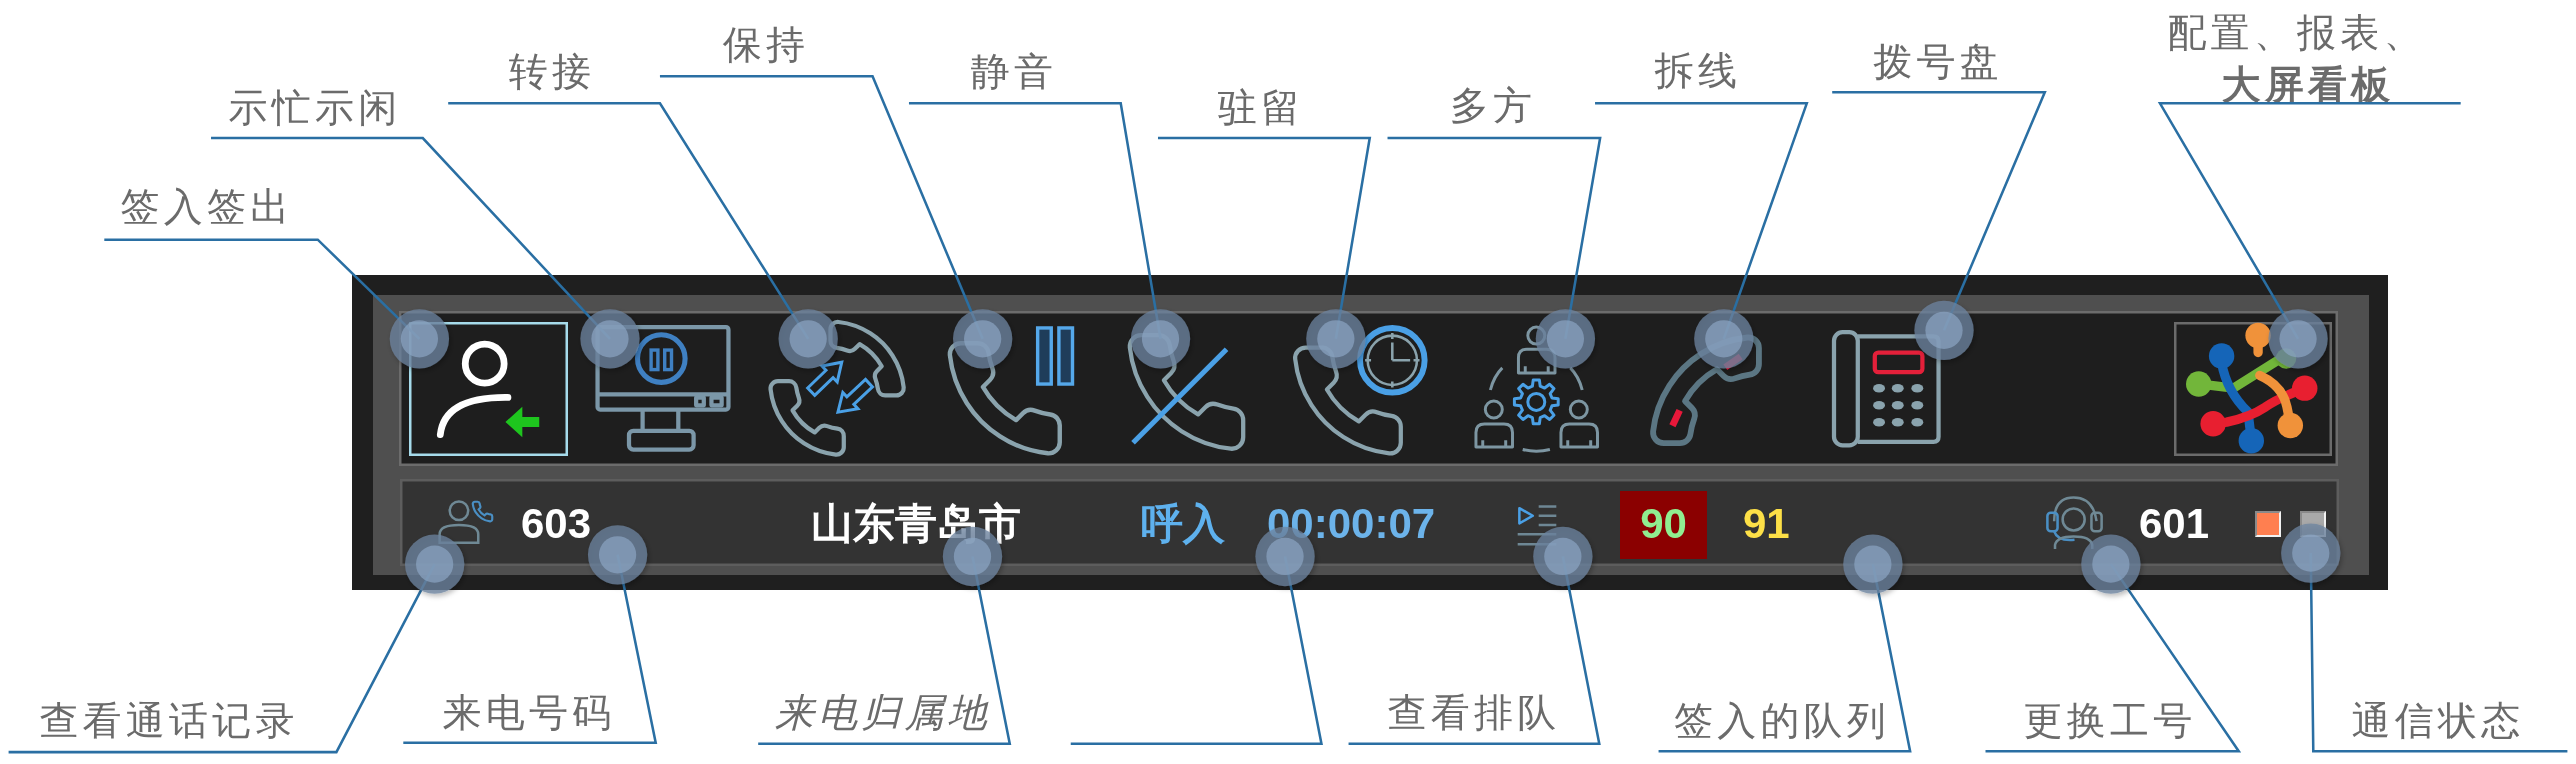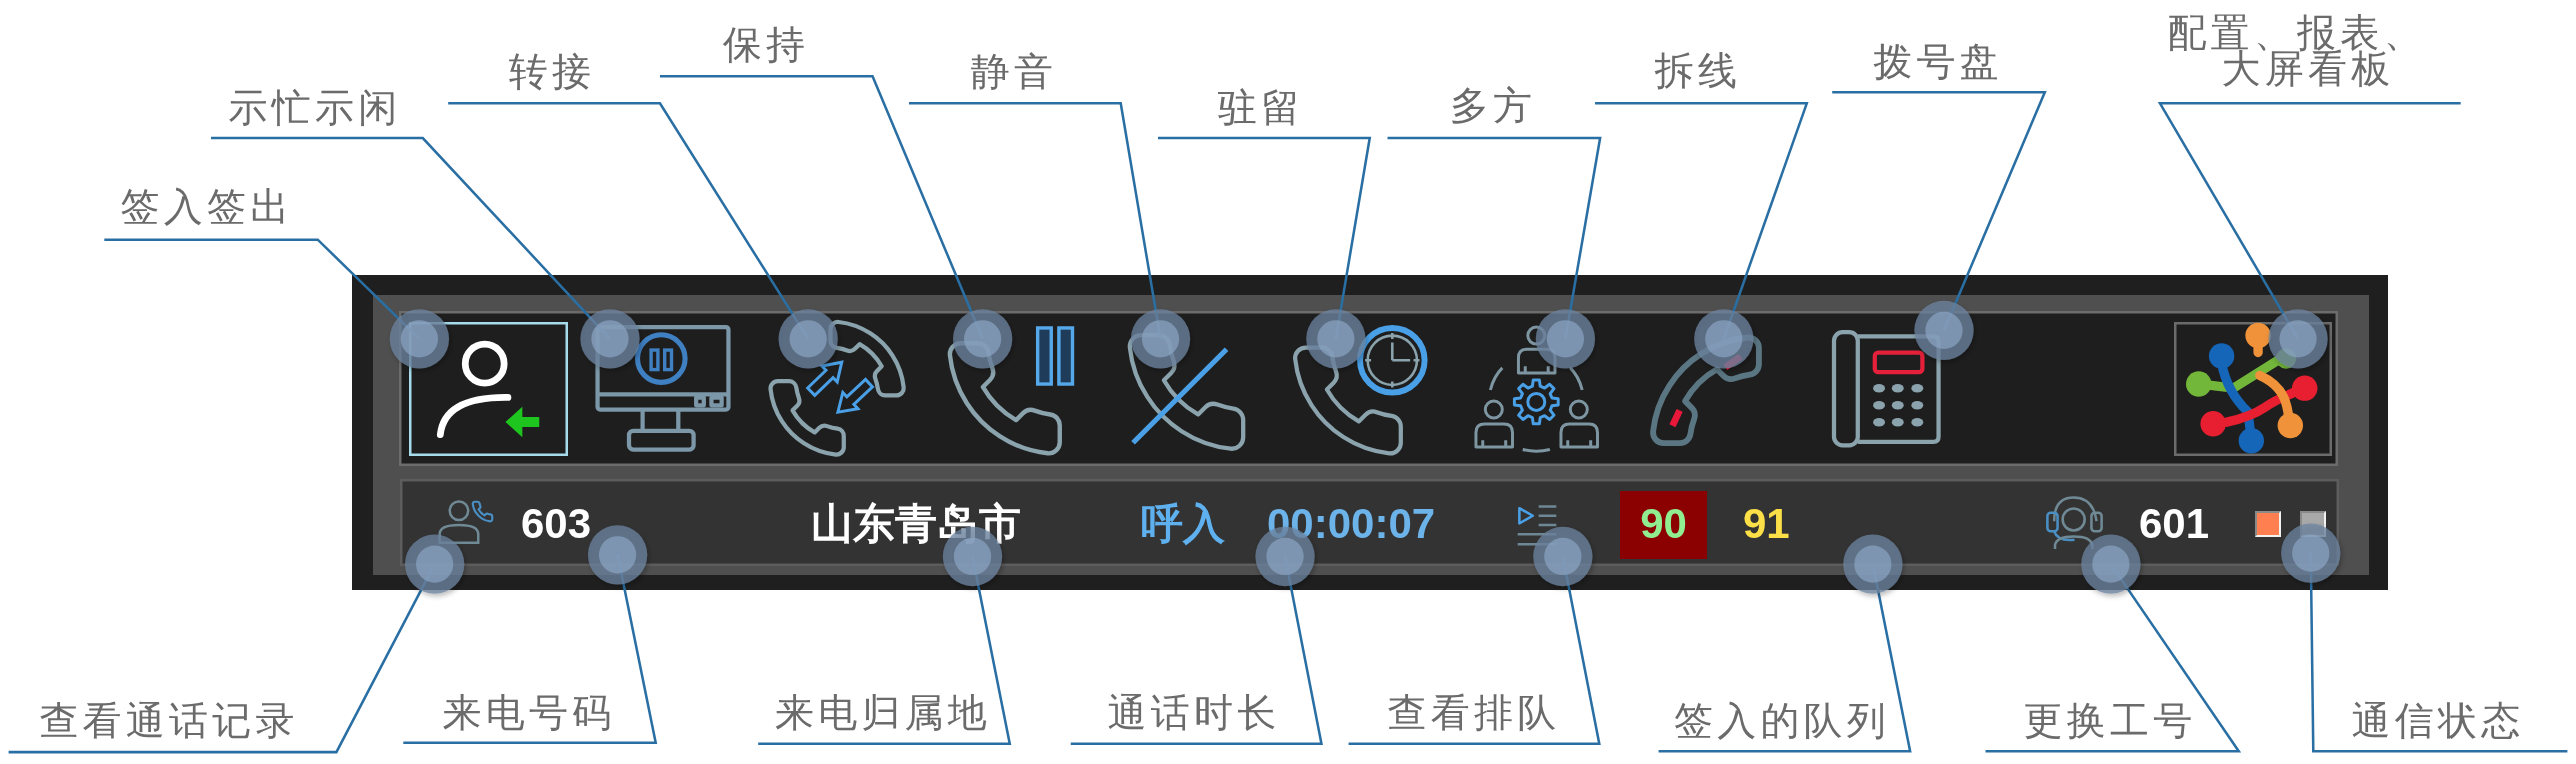--- a/index.html
+++ b/index.html
@@ -281,26 +281,25 @@
   <div class="callout" style="left:207px; top:187px;">签入签出</div>
   <div class="callout" style="left:315px; top:88px;">示忙示闲</div>
   <div class="callout" style="left:552px; top:52px;">转接</div>
   <div class="callout" style="left:766px; top:25.4px;">保持</div>
   <div class="callout" style="left:1014px; top:52px;">静音</div>
   <div class="callout" style="left:1261px; top:88px;">驻留</div>
   <div class="callout" style="left:1493px; top:86px;">多方</div>
   <div class="callout" style="left:1698px; top:51px;">拆线</div>
   <div class="callout" style="left:1938px; top:42px;">拨号盘</div>
   <div class="callout" style="left:2297px; top:12.7px;">配置、报表、</div>
-  <div class="callout" style="left:2308px; top:49px;">大屏看板</div>
+  <div class="callout" style="left:2308px; top:65px;font-weight:bold;">大屏看板</div>
 
   <div class="callout" style="left:169px; top:701px;">查看通话记录</div>
   <div class="callout" style="left:529px; top:693px;">来电号码</div>
-  <div class="callout" style="left:883px; top:693px;">来电归属地</div>
-  <div class="callout" style="left:1194px; top:693px;">通话时长</div>
+  <div class="callout" style="left:883px; top:693px;font-style:italic;">来电归属地</div>
   <div class="callout" style="left:1782px; top:701px;">签入的队列</div>
   <div class="callout" style="left:1474px; top:693px;">查看排队</div>
   <div class="callout" style="left:2110px; top:701px;">更换工号</div>
   <div class="callout" style="left:2438px; top:701px;">通信状态</div>
 
   <svg id="overlay" width="2576" height="764" viewBox="0 0 3041 902">
     <g fill="none" stroke="#2a6fa3" stroke-width="3" stroke-linejoin="miter">
       <polyline points="123,283 375,283 495,400"></polyline>
       <polyline points="249,163 499,163 720,400"></polyline>
       <polyline points="529,122 779,122 954,400"></polyline>

